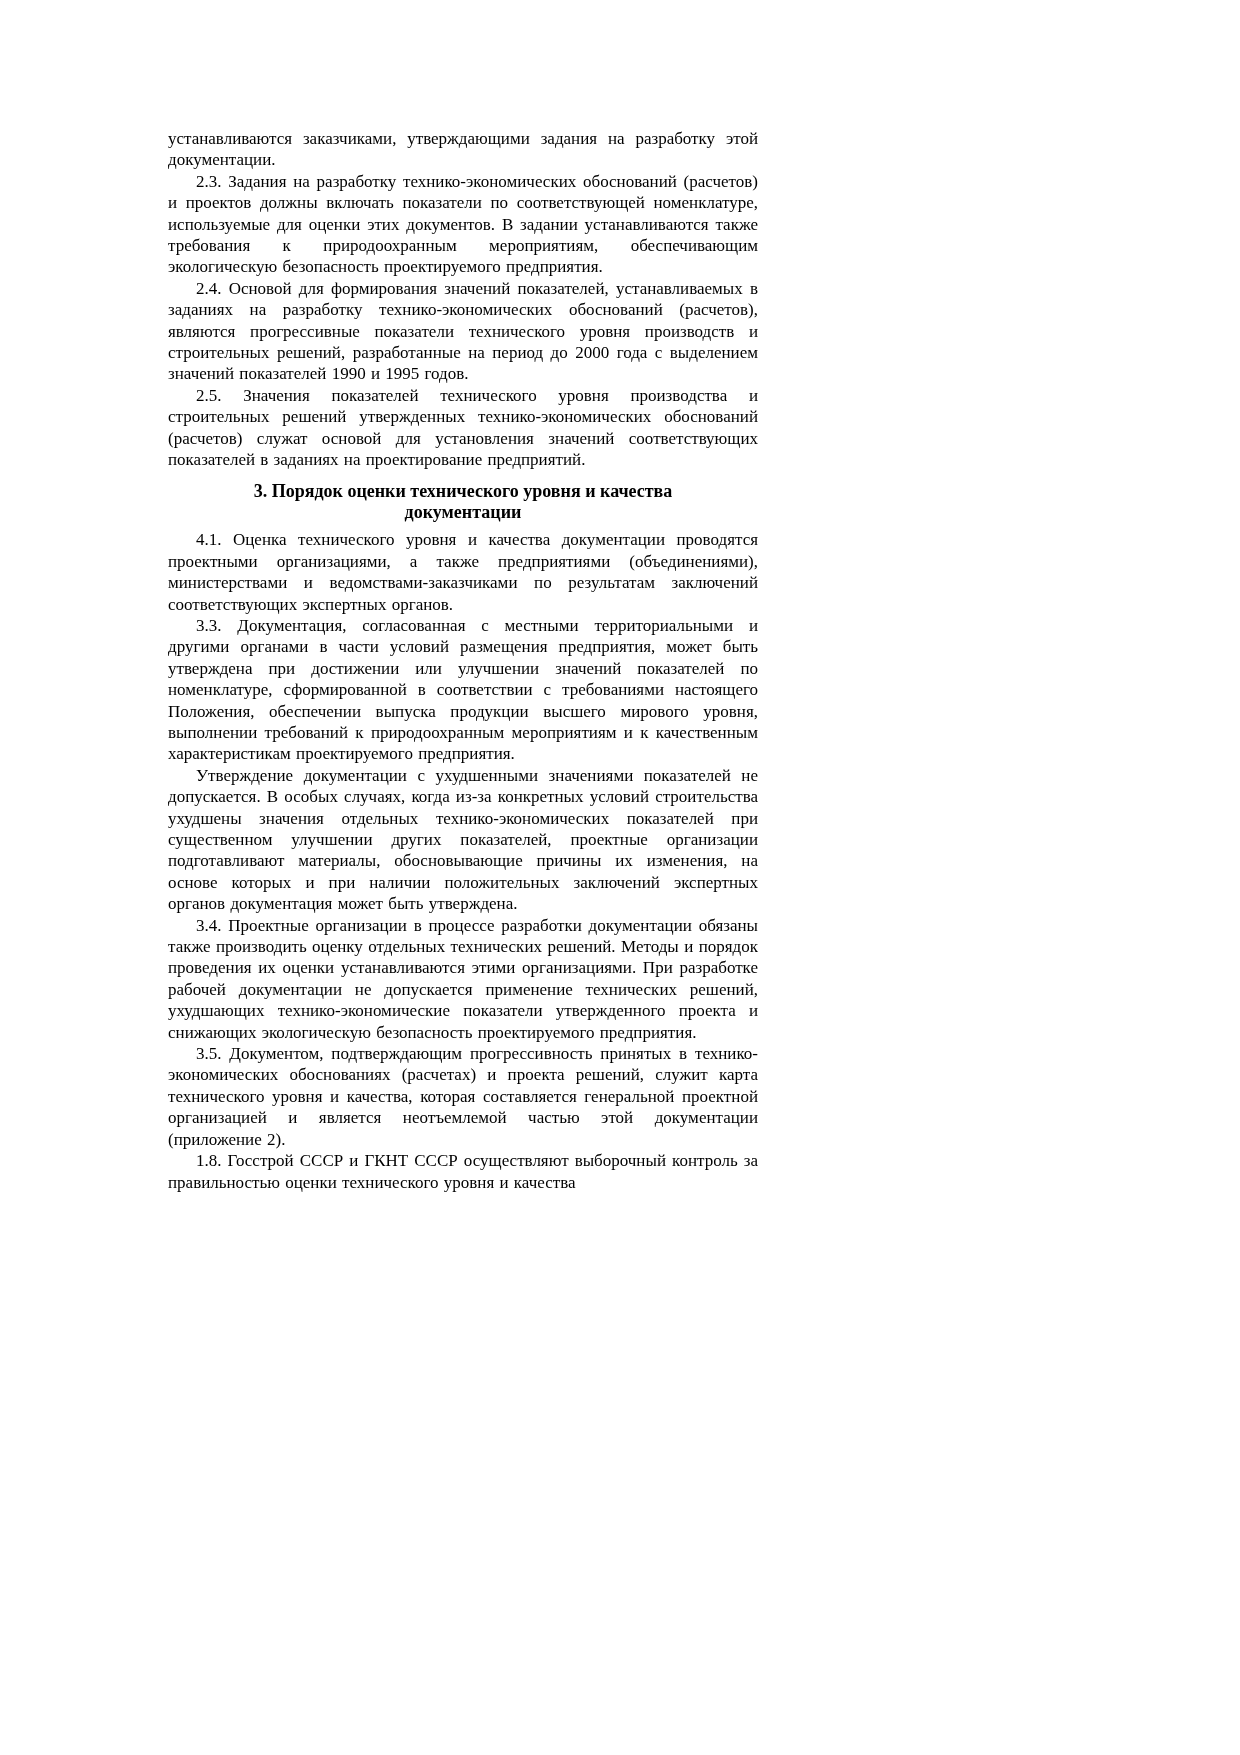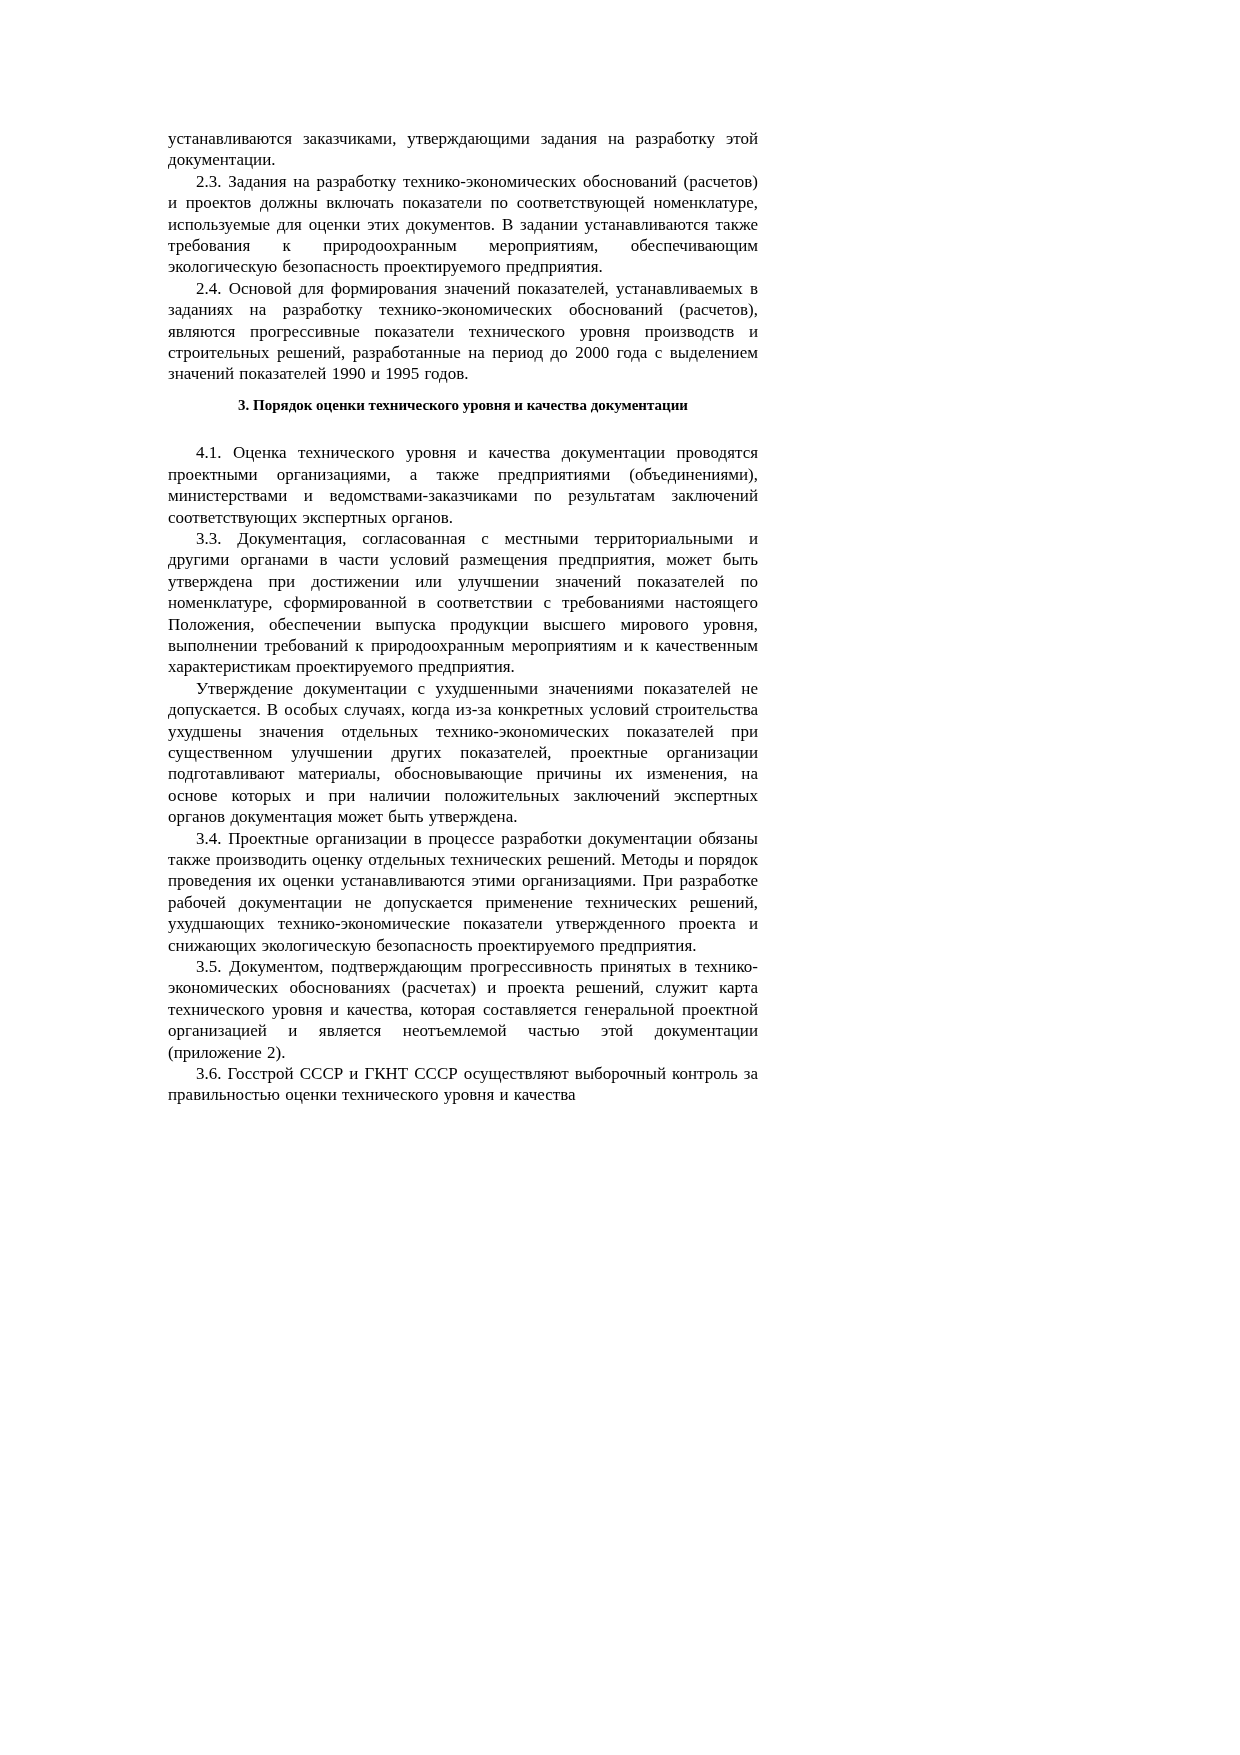--- a/index.html
+++ b/index.html
@@ -33,38 +33,39 @@
     line-height: 21.4px;
     text-align: justify;
     margin: 0;
     padding: 0;
     word-spacing: 1px;
   }
   .para.indent {
     text-indent: 28px;
   }
   .section-heading {
-    font-size: 15px;
+    font-size: 18px;
     line-height: 21.4px;
     font-weight: bold;
     text-align: center;
     max-width: 520px;
-    margin: 10px auto 26px auto;
+    margin: 10px auto 6px auto;
     padding: 0;
   }
 </style>
 </head>
 <body>
 
 <div class="doc-page">
   <div class="doc-column">
     <p class="para">устанавливаются заказчиками, утверждающими задания на разработку этой документации.</p>
     <p class="para indent">2.3. Задания на разработку технико-экономических обоснований (расчетов) и проектов должны включать показатели по соответствующей номенклатуре, используемые для оценки этих документов. В задании устанавливаются также требования к природоохранным мероприятиям, обеспечивающим экологическую безопасность проектируемого предприятия.</p>
     <p class="para indent">2.4. Основой для формирования значений показателей, устанавливаемых в заданиях на разработку технико-экономических обоснований (расчетов), являются прогрессивные показатели технического уровня производств и строительных решений, разработанные на период до 2000 года с выделением значений показателей 1990 и 1995 годов.</p>
+    <p class="para indent">2.5. Значения показателей технического уровня производства и строительных решений утвержденных технико-экономических обоснований (расчетов) служат основой для установления значений соответствующих показателей в заданиях на проектирование предприятий.</p>
     <h3 class="section-heading">3. Порядок оценки технического уровня и качества документации</h3>
     <p class="para indent">4.1. Оценка технического уровня и качества документации проводятся проектными организациями, а также предприятиями (объединениями), министерствами и ведомствами-заказчиками по результатам заключений соответствующих экспертных органов.</p>
     <p class="para indent">3.3. Документация, согласованная с местными территориальными и другими органами в части условий размещения предприятия, может быть утверждена при достижении или улучшении значений показателей по номенклатуре, сформированной в соответствии с требованиями настоящего Положения, обеспечении выпуска продукции высшего мирового уровня, выполнении требований к природоохранным мероприятиям и к качественным характеристикам проектируемого предприятия.</p>
     <p class="para indent">Утверждение документации с ухудшенными значениями показателей не допускается. В особых случаях, когда из-за конкретных условий строительства ухудшены значения отдельных технико-экономических показателей при существенном улучшении других показателей, проектные организации подготавливают материалы, обосновывающие причины их изменения, на основе которых и при наличии положительных заключений экспертных органов документация может быть утверждена.</p>
     <p class="para indent">3.4. Проектные организации в процессе разработки документации обязаны также производить оценку отдельных технических решений. Методы и порядок проведения их оценки устанавливаются этими организациями. При разработке рабочей документации не допускается применение технических решений, ухудшающих технико-экономические показатели утвержденного проекта и снижающих экологическую безопасность проектируемого предприятия.</p>
     <p class="para indent">3.5. Документом, подтверждающим прогрессивность принятых в технико-экономических обоснованиях (расчетах) и проекта решений, служит карта технического уровня и качества, которая составляется генеральной проектной организацией и является неотъемлемой частью этой документации (приложение 2).</p>
-    <p class="para indent">3.6. Госстрой СССР и ГКНТ СССР осуществляют выборочный контроль за правильностью оценки технического уровня и качества</p>
+    <p class="para indent">1.8. Госстрой СССР и ГКНТ СССР осуществляют выборочный контроль за правильностью оценки технического уровня и качества</p>
   </div>
 </div>
 
 </body></html>

